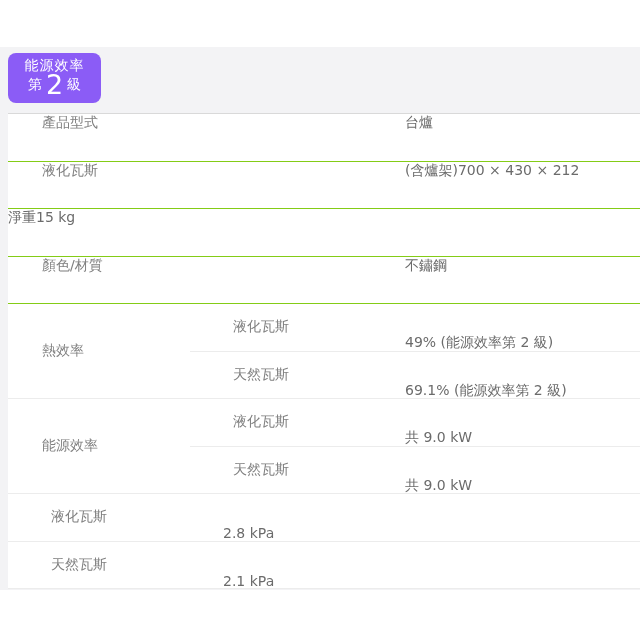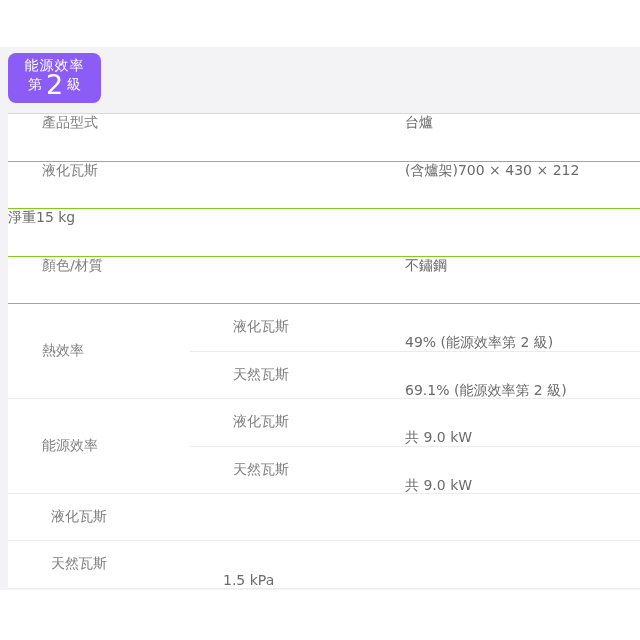--- a/index.html
+++ b/index.html
@@ -167,22 +167,23 @@
           <div class="sub-label">天然瓦斯</div>
           <div class="sub-value">共 9.0 kW</div>
         </div>
       </div>
     </div>
 
     <div class="group-row">
       <div class="group-right">
         <div class="sub-row first">
           <div class="sub-label">液化瓦斯</div>
+          <div class="sub-value">2.8 kPa</div>
         </div>
         <div class="sub-row">
           <div class="sub-label">天然瓦斯</div>
-          <div class="sub-value">1.5 kPa</div>
+          <div class="sub-value">2.1 kPa</div>
         </div>
       </div>
     </div>
 
   </div>
 </div>
 
 </body></html>

